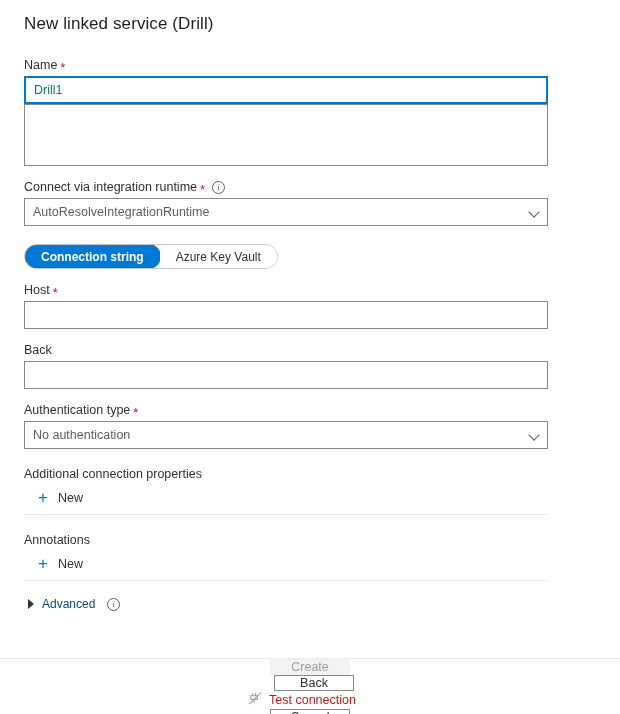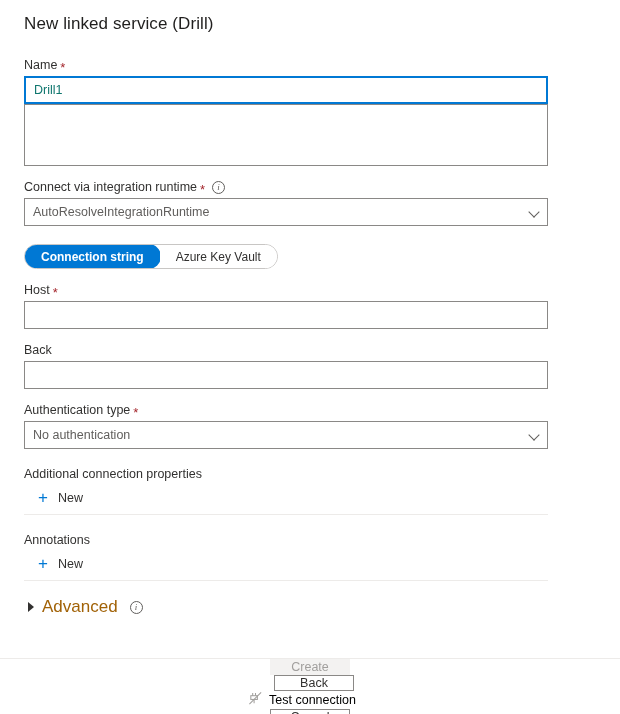--- a/index.html
+++ b/index.html
@@ -176,22 +176,22 @@
     margin: 16px 0 0 4px;
   }
   .caret {
     width: 0;
     height: 0;
     border-top: 5px solid transparent;
     border-bottom: 5px solid transparent;
     border-left: 6px solid #323130;
   }
   .advanced-label {
-    font-size: 17px;
-    color: #a16207;
+    font-size: 12px;
+    color: #0c4a6e;
   }
   .footer {
     position: absolute;
     left: 0;
     bottom: 0;
     width: 620px;
     height: 56px;
     border-top: 1px solid #edebe9;
     display: flex;
     align-items: center;
@@ -215,21 +215,21 @@
     background: #f3f2f1;
     border: 1px solid #f3f2f1;
     color: #a19f9d;
   }
   .btn + .btn { margin-left: 8px; }
   .spacer { flex: 1; }
   .test-conn {
     display: flex;
     align-items: center;
     gap: 6px;
-    color: #000000;
+    color: #b91c1c;
     font-size: 12.5px;
     margin-right: 16px;
   }
   .plug-icon { display: block; }
 </style>
 </head>
 <body>
 
 <div class="panel">
   <div class="content">

